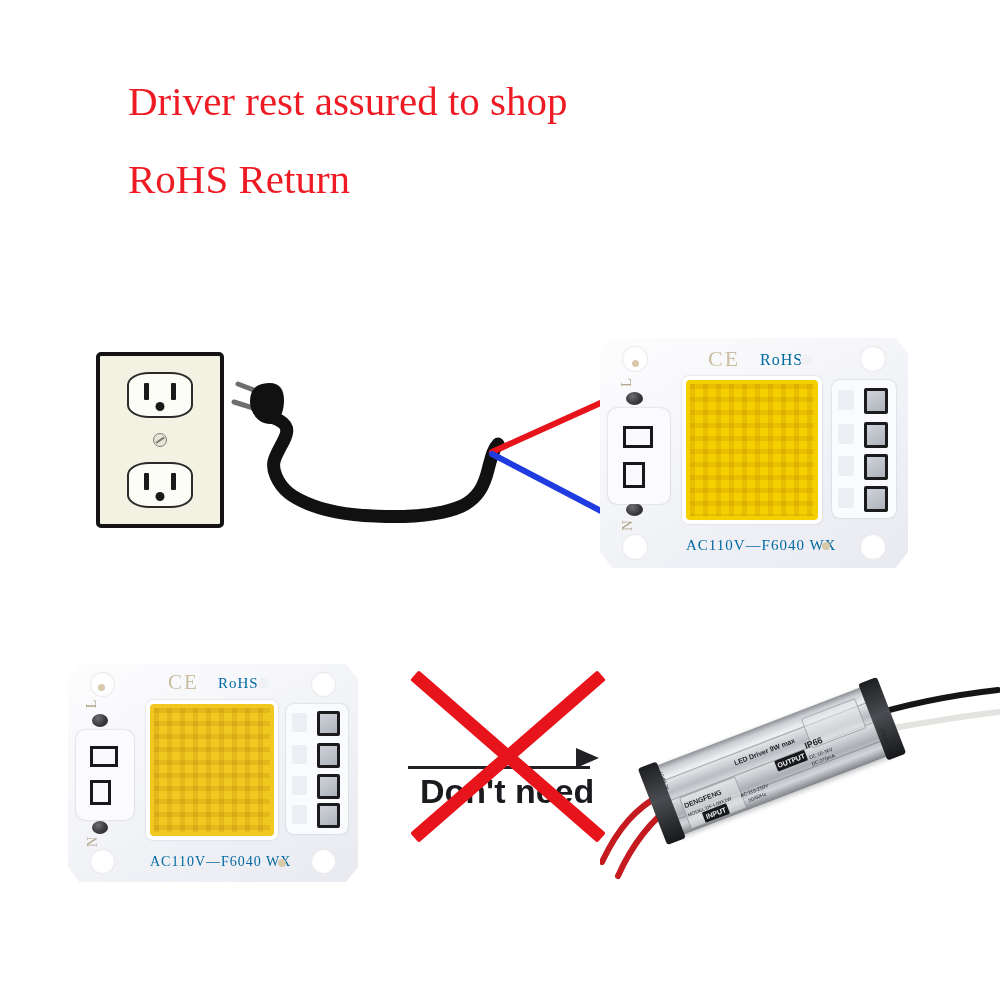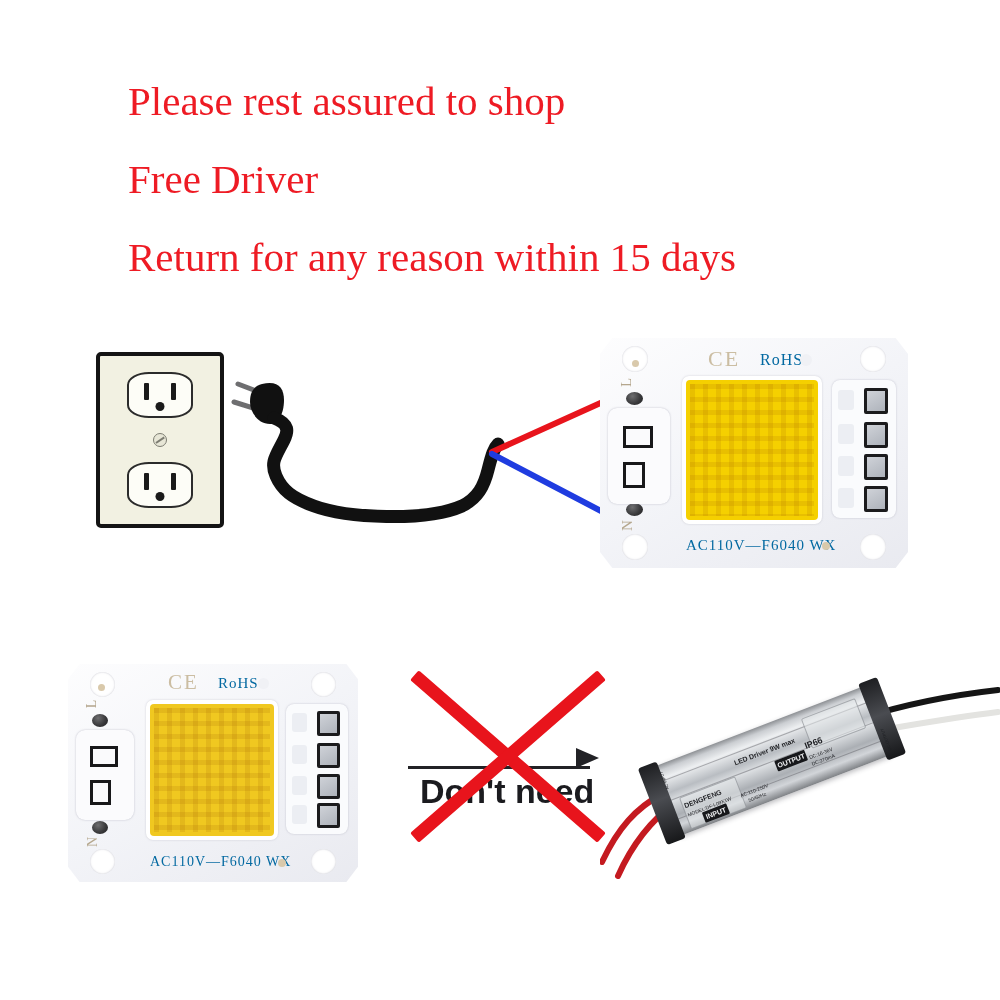--- a/index.html
+++ b/index.html
@@ -292,23 +292,22 @@
     font-family: "Liberation Sans", sans-serif;
     font-weight: bold;
     text-align: center;
     border-radius: 1px;
   }
 </style>
 </head>
 <body>
 
 <div id="headline">
-  <div class="headline-line">Please rest assured to shop</div>
-  <div class="headline-line">Free Driver</div>
-  <div class="headline-line">Return for any reason within 15 days</div>
+  <div class="headline-line">Driver rest assured to shop</div>
+  <div class="headline-line">RoHS Return</div>
 </div>
 
 <div class="region" id="outlet-region">
   <div class="outlet-plate">
     <div class="socket top">
       <div class="slot left"></div>
       <div class="slot right"></div>
       <div class="ground-pin"></div>
     </div>
     <div class="plate-screw"></div>

